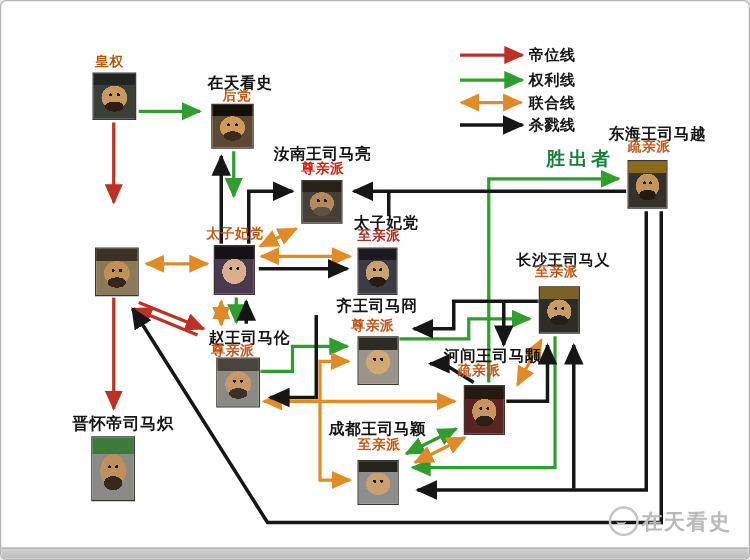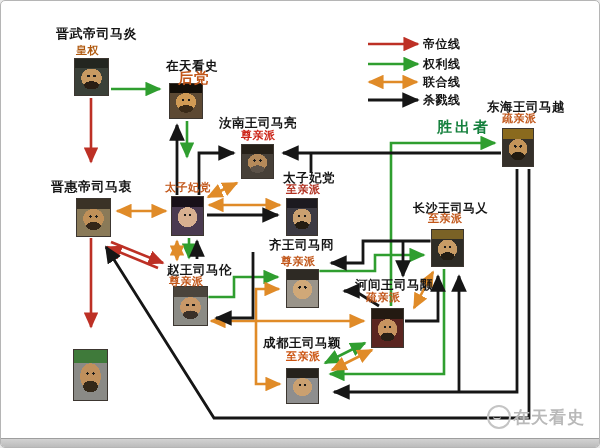--- a/index.html
+++ b/index.html
@@ -87,41 +87,39 @@
   <div id="watermark">
     <span id="wm-logo"></span>
     <span>在天看史</span>
   </div>
 
   <div id="bottom-bar"></div>
 <div class="t-label" style="left: 422px; top: 37px; font-size: 12px;">帝位线</div>
     <div class="t-label" style="left: 422px; top: 57px; font-size: 12px;">权利线</div>
     <div class="t-label" style="left: 422px; top: 75px; font-size: 12px;">联合线</div>
     <div class="t-label" style="left: 422px; top: 93px; font-size: 12px;">杀戮线</div>
-    <div class="t-label" style="left: 55px; top: 26px; font-size: 13px;">晋武帝司马炎</div>
     <div class="p-label" style="left: 75px; top: 44px; font-size: 11px; color: rgb(176, 90, 16);">皇权</div>
     <div class="portrait" style="left: 73px; top: 57px; width: 35px; height: 38px;">
       <div class="face" style="background: radial-gradient(1.3px at 41% 47%, rgb(26, 26, 26) 95%, rgba(0, 0, 0, 0) 96%), radial-gradient(1.3px at 59% 47%, rgb(26, 26, 26) 95%, rgba(0, 0, 0, 0) 96%), radial-gradient(26% 13% at 50% 73%, rgb(42, 30, 20) 85%, rgba(0, 0, 0, 0) 86%), radial-gradient(32% 27% at 50% 53%, rgb(200, 154, 98) 97%, rgba(0, 0, 0, 0) 98%), linear-gradient(rgb(35, 38, 32) 0px, rgb(35, 38, 32) 26%, rgba(0, 0, 0, 0) 26%), rgb(58, 64, 56);"></div>
     </div>
     <div class="t-label" style="left: 165px; top: 59px; font-size: 12.5px;">在天看史</div>
-    <div class="p-label" style="left: 177px; top: 71px; font-size: 15px; color: rgb(194, 87, 26); font-family: Liberation Mono, monospace;">后党</div>
+    <div class="p-label" style="left: 177px; top: 71px; font-size: 11px; color: rgb(194, 87, 26);">后党</div>
     <div class="portrait" style="left: 168px; top: 82px; width: 34px; height: 36px;">
       <div class="face" style="background: radial-gradient(1.3px at 41% 47%, rgb(26, 26, 26) 95%, rgba(0, 0, 0, 0) 96%), radial-gradient(1.3px at 59% 47%, rgb(26, 26, 26) 95%, rgba(0, 0, 0, 0) 96%), radial-gradient(26% 13% at 50% 73%, rgb(58, 42, 24) 85%, rgba(0, 0, 0, 0) 86%), radial-gradient(32% 27% at 50% 53%, rgb(208, 154, 85) 97%, rgba(0, 0, 0, 0) 98%), linear-gradient(rgb(20, 15, 9) 0px, rgb(20, 15, 9) 26%, rgba(0, 0, 0, 0) 26%), rgb(93, 73, 51);"></div>
     </div>
     <div class="t-label" style="left: 218px; top: 116px; font-size: 12.5px;">汝南王司马亮</div>
     <div class="p-label" style="left: 240px; top: 129px; font-size: 11px; color: rgb(204, 36, 24);">尊亲派</div>
     <div class="portrait" style="left: 240px; top: 143px; width: 33px; height: 35px;">
       <div class="face" style="background: radial-gradient(1.3px at 41% 47%, rgb(26, 26, 26) 95%, rgba(0, 0, 0, 0) 96%), radial-gradient(1.3px at 59% 47%, rgb(26, 26, 26) 95%, rgba(0, 0, 0, 0) 96%), radial-gradient(26% 13% at 50% 73%, rgb(92, 82, 72) 85%, rgba(0, 0, 0, 0) 86%), radial-gradient(32% 27% at 50% 53%, rgb(181, 138, 90) 97%, rgba(0, 0, 0, 0) 98%), linear-gradient(rgb(38, 32, 24) 0px, rgb(38, 32, 24) 26%, rgba(0, 0, 0, 0) 26%), rgb(71, 64, 56);"></div>
     </div>
     <div class="t-label" style="left: 486px; top: 100px; font-size: 12.5px;">东海王司马越</div>
     <div class="p-label" style="left: 501px; top: 112px; font-size: 11px; color: rgb(194, 87, 26);">疏亲派</div>
     <div class="portrait" style="left: 501px; top: 127px; width: 32px; height: 39px;">
       <div class="face" style="background: radial-gradient(1.3px at 41% 47%, rgb(26, 26, 26) 95%, rgba(0, 0, 0, 0) 96%), radial-gradient(1.3px at 59% 47%, rgb(26, 26, 26) 95%, rgba(0, 0, 0, 0) 96%), radial-gradient(26% 13% at 50% 73%, rgb(35, 27, 16) 85%, rgba(0, 0, 0, 0) 86%), radial-gradient(32% 27% at 50% 53%, rgb(196, 148, 89) 97%, rgba(0, 0, 0, 0) 98%), linear-gradient(rgb(138, 106, 30) 0px, rgb(138, 106, 30) 26%, rgba(0, 0, 0, 0) 26%), rgb(53, 48, 42);"></div>
     </div>
-    <div class="t-label" style="left: 50px; top: 179px; font-size: 13px;">晋惠帝司马衷</div>
     <div class="portrait" style="left: 75px; top: 197px; width: 35px; height: 39px;">
       <div class="face" style="background: radial-gradient(1.3px at 41% 47%, rgb(26, 26, 26) 95%, rgba(0, 0, 0, 0) 96%), radial-gradient(1.3px at 59% 47%, rgb(26, 26, 26) 95%, rgba(0, 0, 0, 0) 96%), radial-gradient(26% 13% at 50% 73%, rgb(51, 37, 24) 85%, rgba(0, 0, 0, 0) 86%), radial-gradient(32% 27% at 50% 53%, rgb(192, 144, 88) 97%, rgba(0, 0, 0, 0) 98%), linear-gradient(rgb(58, 50, 38) 0px, rgb(58, 50, 38) 26%, rgba(0, 0, 0, 0) 26%), rgb(138, 122, 88);"></div>
     </div>
     <div class="p-label" style="left: 164px; top: 181px; font-size: 11px; color: rgb(194, 87, 26);">太子妃党</div>
     <div class="portrait" style="left: 170px; top: 195px; width: 33px; height: 40px;">
       <div class="face" style="background: radial-gradient(1.3px at 41% 47%, rgb(26, 26, 26) 95%, rgba(0, 0, 0, 0) 96%), radial-gradient(1.3px at 59% 47%, rgb(26, 26, 26) 95%, rgba(0, 0, 0, 0) 96%), radial-gradient(32% 27% at 50% 53%, rgb(216, 176, 144) 97%, rgba(0, 0, 0, 0) 98%), linear-gradient(rgb(24, 16, 24) 0px, rgb(24, 16, 24) 26%, rgba(0, 0, 0, 0) 26%), rgb(74, 58, 80);"></div>
     </div>
     <div class="t-label" style="left: 282px; top: 171px; font-size: 12.5px;">太子妃党</div>
     <div class="p-label" style="left: 285px; top: 183px; font-size: 11px; color: rgb(176, 48, 32);">至亲派</div>
     <div class="portrait" style="left: 285px; top: 197px; width: 32px; height: 38px;">
@@ -145,16 +143,17 @@
     <div class="t-label" style="left: 343px; top: 278px; font-size: 12.5px; margin-left: 11px;">河间王司马颙</div>
     <div class="p-label" style="left: 365px; top: 291px; font-size: 11px; color: rgb(194, 87, 26);">疏亲派</div>
     <div class="portrait" style="left: 370px; top: 307px; width: 33px; height: 40px;">
       <div class="face" style="background: radial-gradient(1.3px at 41% 47%, rgb(26, 26, 26) 95%, rgba(0, 0, 0, 0) 96%), radial-gradient(1.3px at 59% 47%, rgb(26, 26, 26) 95%, rgba(0, 0, 0, 0) 96%), radial-gradient(26% 13% at 50% 73%, rgb(42, 32, 22) 85%, rgba(0, 0, 0, 0) 86%), radial-gradient(32% 27% at 50% 53%, rgb(200, 148, 96) 97%, rgba(0, 0, 0, 0) 98%), linear-gradient(rgb(36, 26, 18) 0px, rgb(36, 26, 18) 26%, rgba(0, 0, 0, 0) 26%), rgb(90, 37, 32);"></div>
     </div>
     <div class="t-label" style="left: 262px; top: 336px; font-size: 12.5px;">成都王司马颖</div>
     <div class="p-label" style="left: 285px; top: 350px; font-size: 11px; color: rgb(204, 85, 18);">至亲派</div>
     <div class="portrait" style="left: 285px; top: 367px; width: 33px; height: 36px;">
       <div class="face" style="background: radial-gradient(1.3px at 41% 47%, rgb(26, 26, 26) 95%, rgba(0, 0, 0, 0) 96%), radial-gradient(1.3px at 59% 47%, rgb(26, 26, 26) 95%, rgba(0, 0, 0, 0) 96%), radial-gradient(32% 27% at 50% 53%, rgb(202, 160, 112) 97%, rgba(0, 0, 0, 0) 98%), linear-gradient(rgb(38, 34, 28) 0px, rgb(38, 34, 28) 26%, rgba(0, 0, 0, 0) 26%), rgb(142, 142, 142);"></div>
     </div>
+    <div class="t-label" style="left: 57px; top: 331px; font-size: 13px;">晋怀帝司马炽</div>
     <div class="portrait" style="left: 72px; top: 348px; width: 35px; height: 52px;">
       <div class="face" style="background: radial-gradient(1.3px at 41% 47%, rgb(26, 26, 26) 95%, rgba(0, 0, 0, 0) 96%), radial-gradient(1.3px at 59% 47%, rgb(26, 26, 26) 95%, rgba(0, 0, 0, 0) 96%), radial-gradient(26% 13% at 50% 73%, rgb(52, 40, 24) 85%, rgba(0, 0, 0, 0) 86%), radial-gradient(32% 27% at 50% 53%, rgb(192, 144, 92) 97%, rgba(0, 0, 0, 0) 98%), linear-gradient(rgb(63, 122, 58) 0px, rgb(63, 122, 58) 26%, rgba(0, 0, 0, 0) 26%), rgb(138, 138, 134);"></div>
     </div>
   </div>
 
 </body></html>

